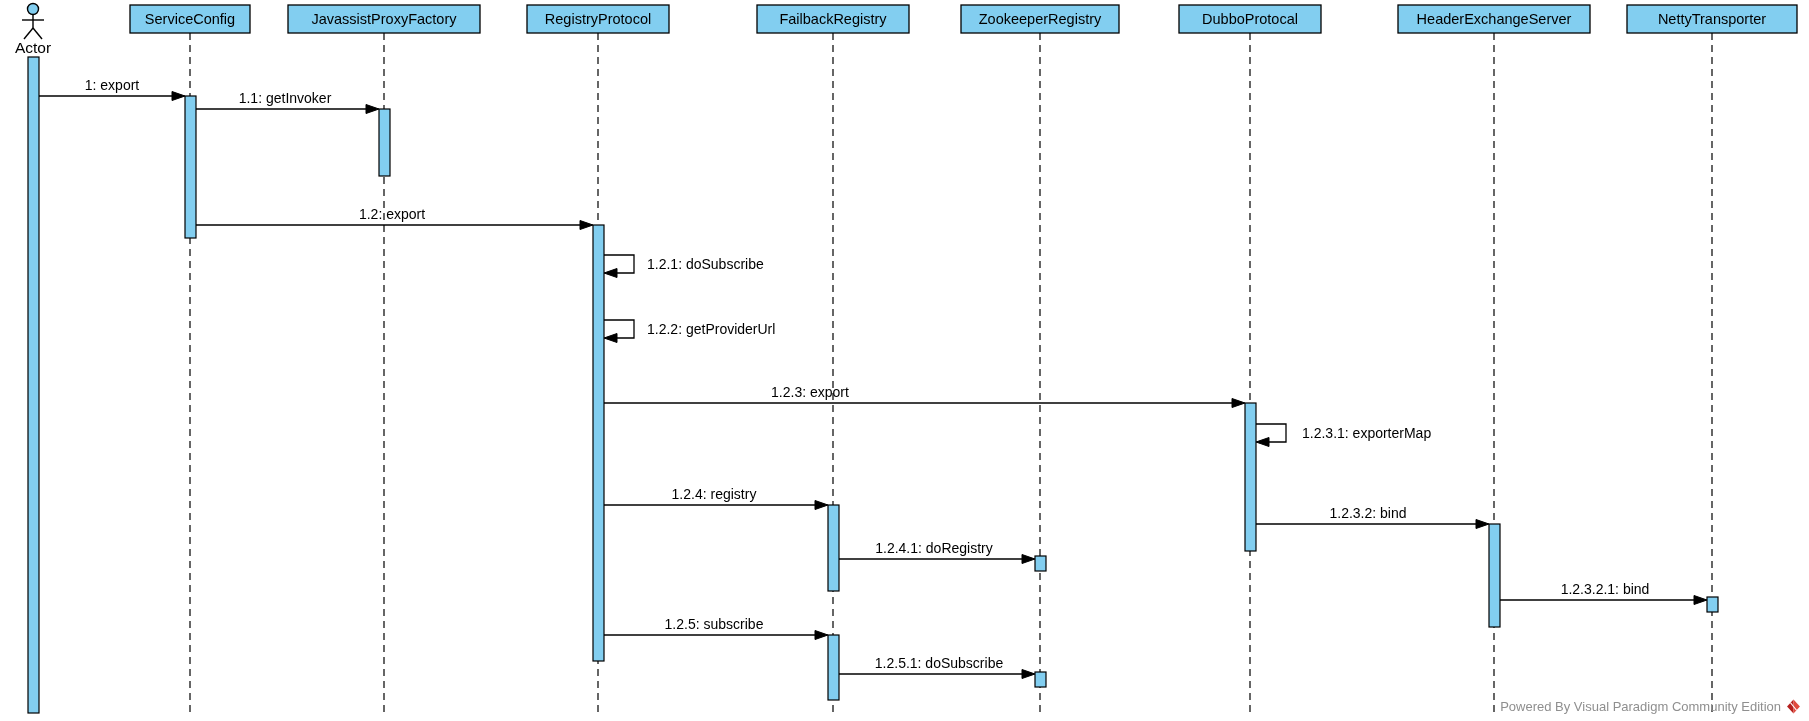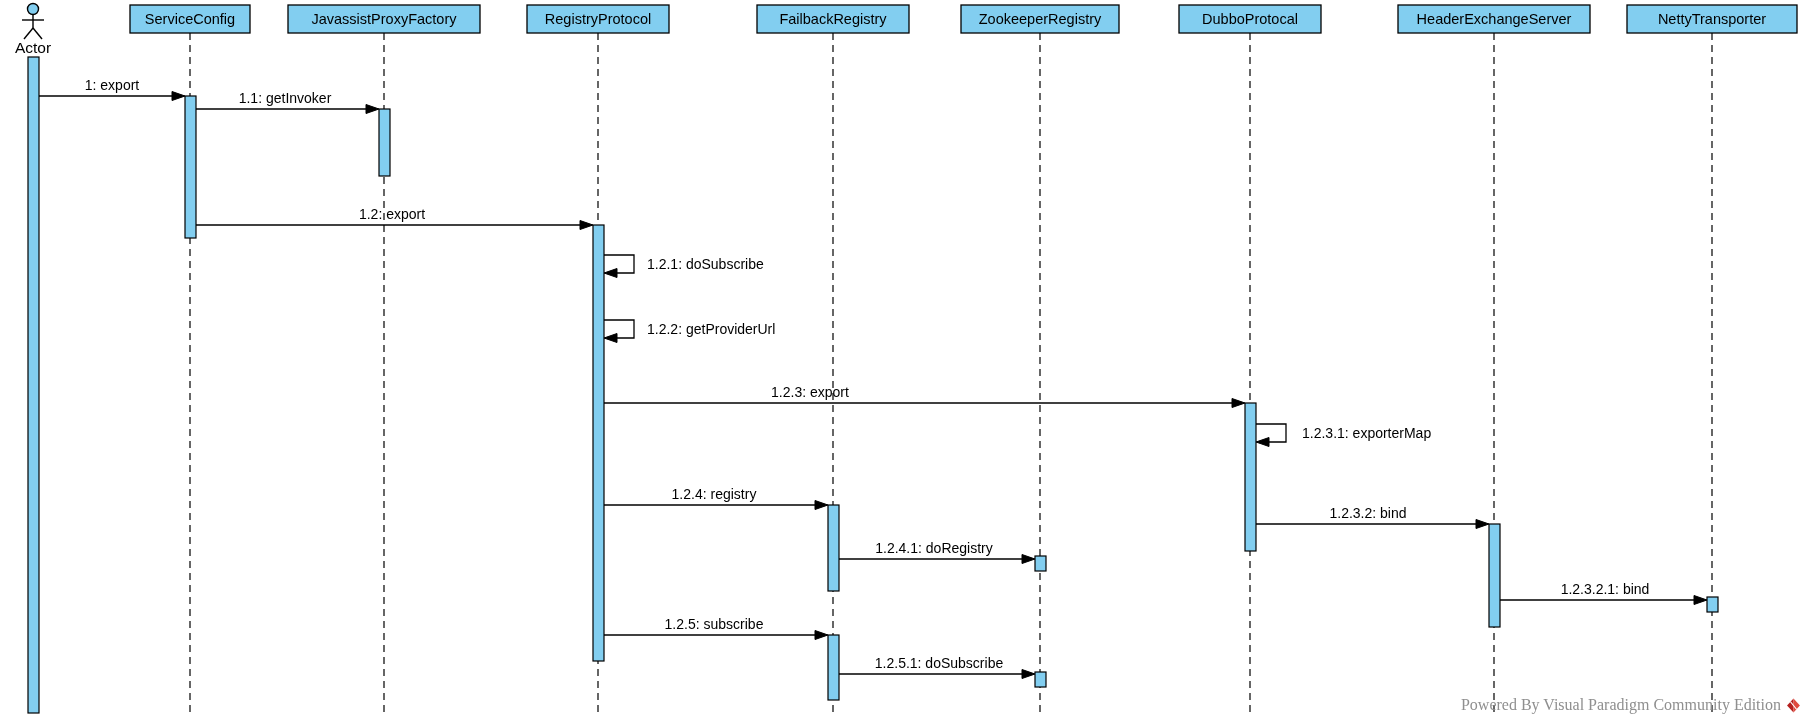--- a/index.html
+++ b/index.html
@@ -73,22 +73,22 @@
   }
   .footer {
     position: absolute;
     right: 8px;
     bottom: 7px;
     display: flex;
     align-items: center;
     gap: 5px;
   }
   .footer span {
-    font-family: Liberation Serif, serif;
-    font-size: 16px;
+    font-family: Liberation Sans, sans-serif;
+    font-size: 13px;
     color: var(--footer-color, #8f8f8f);
     white-space: nowrap;
     padding-left: 21px;
   }
 </style>
 </head>
 <body style="background: rgb(255, 255, 255);">
 
 <div id="canvas-wrap">
   <svg id="diagram-svg" width="1809" height="721" viewBox="0 0 1809 721" xmlns="http://www.w3.org/2000/svg">

